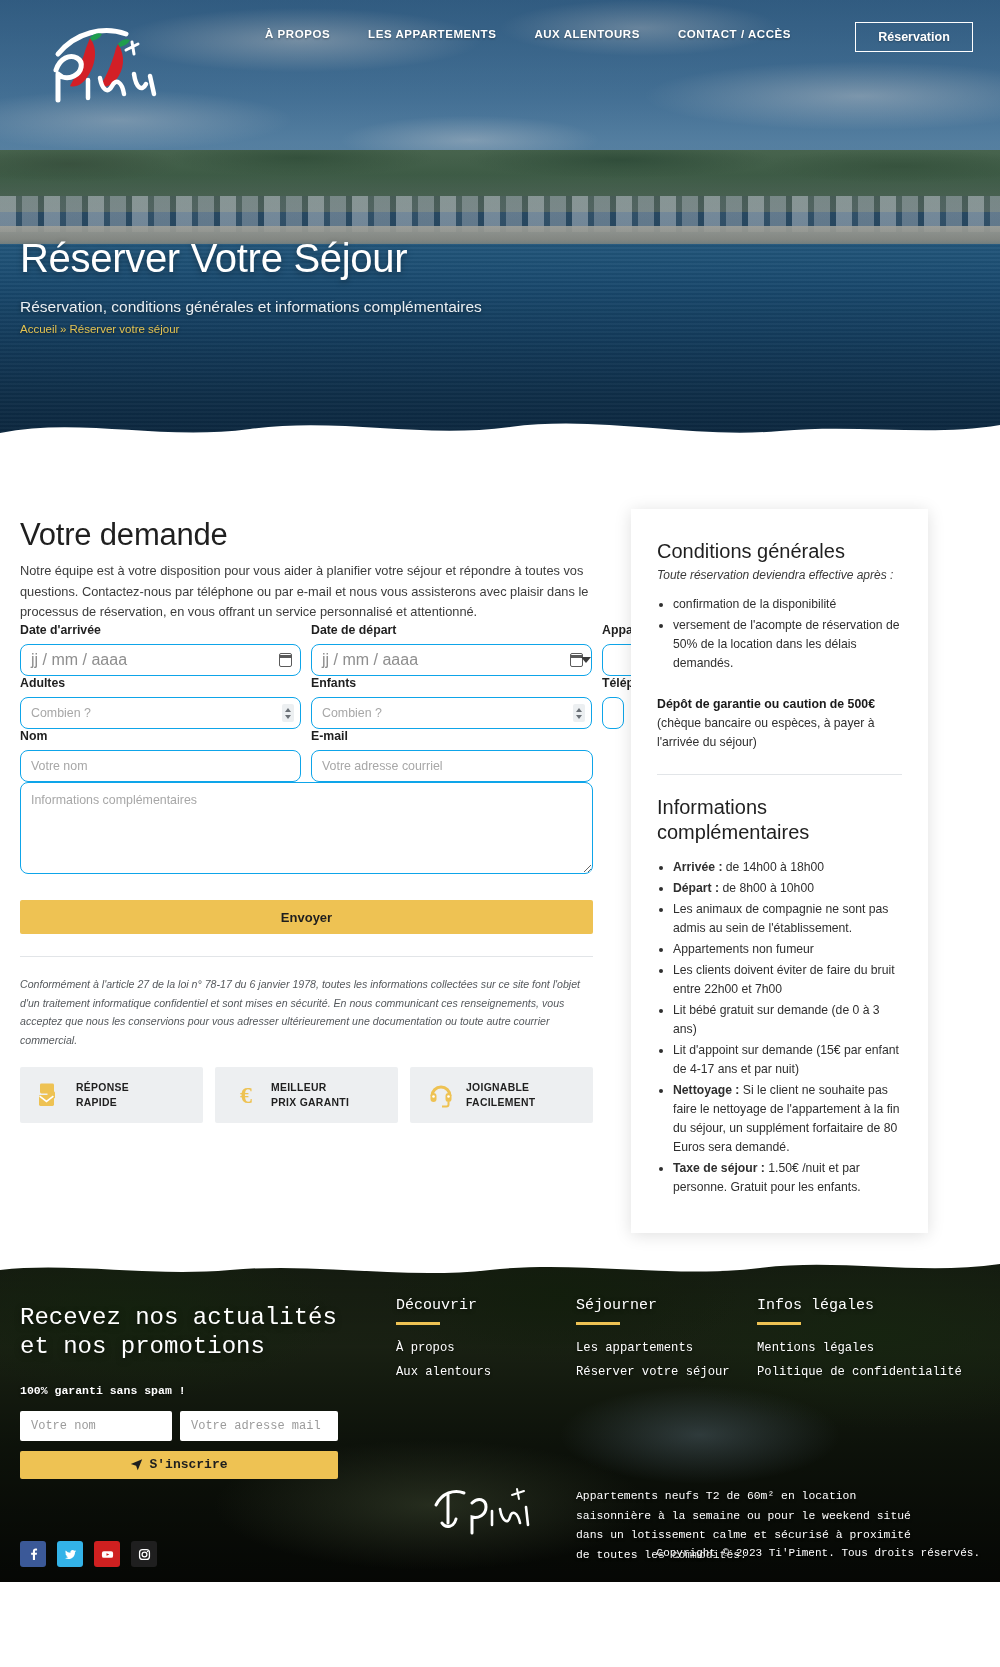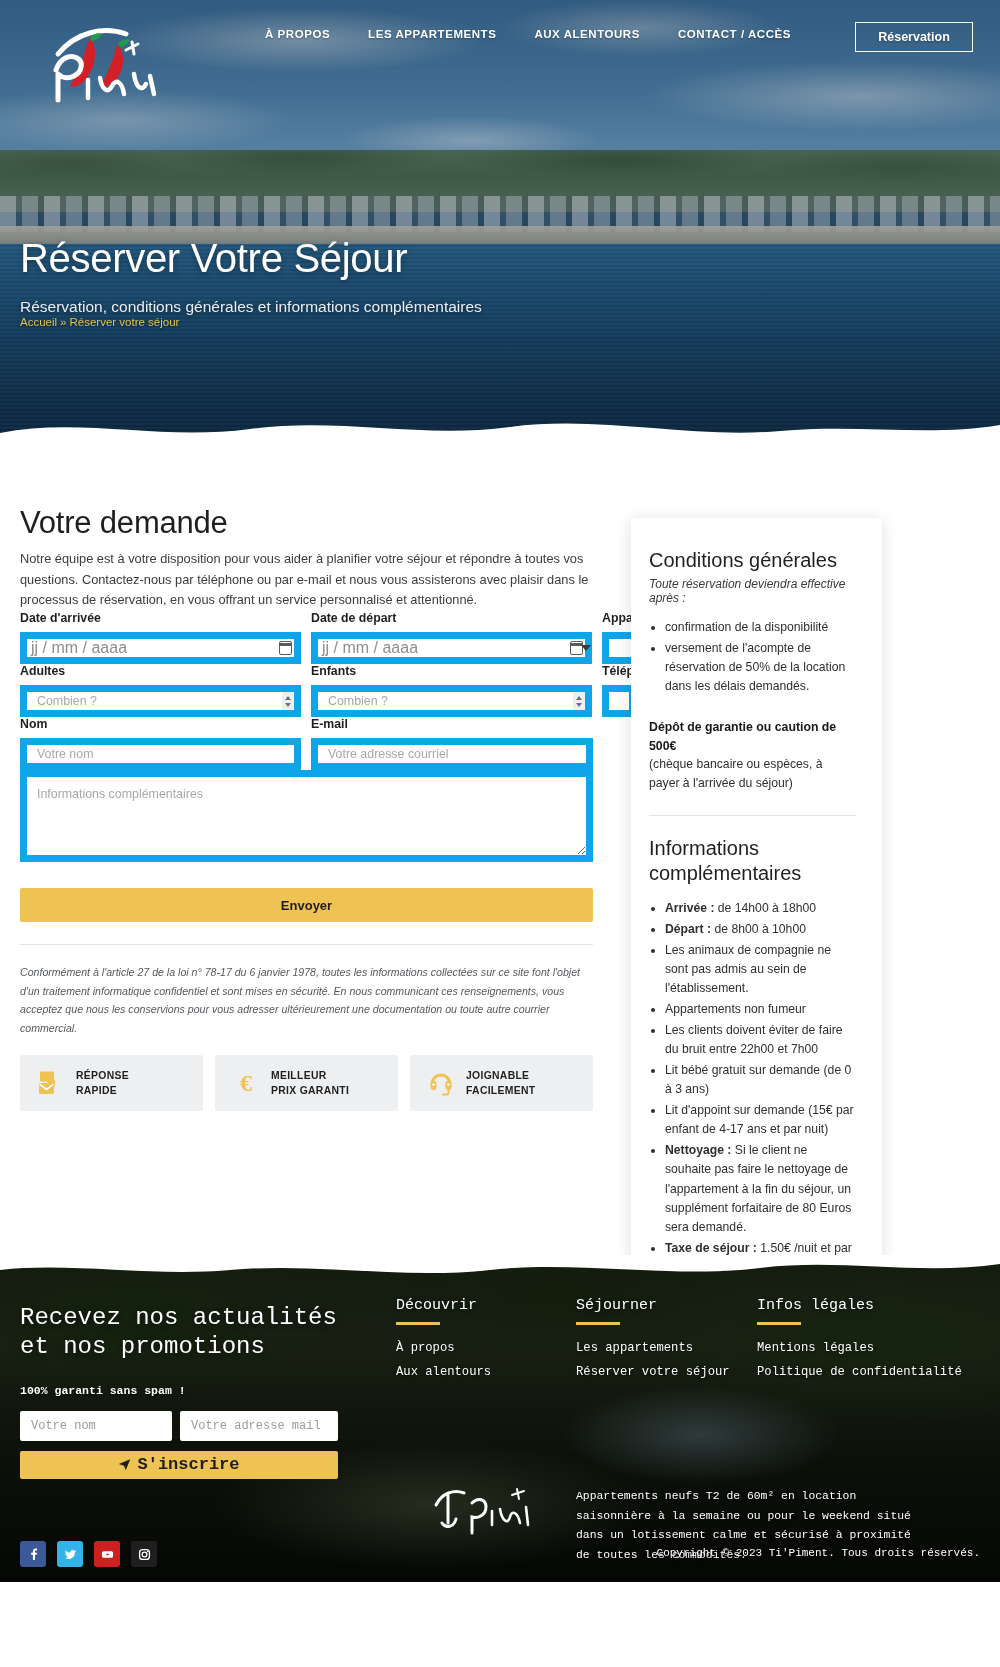--- a/index.html
+++ b/index.html
@@ -106,45 +106,45 @@
   .hero-text{position:absolute;left:20px;top:236px;z-index:8;}
   .hero-title{
     font-size:40px;font-weight:400;color:#fff;line-height:1.1;
     letter-spacing:-.3px;text-shadow:0 2px 6px rgba(0,0,0,.35);
   }
   .hero-sub{
     margin-top:18px;font-size:15.5px;color:#e9eef2;font-weight:400;
     text-shadow:0 1px 4px rgba(0,0,0,.45);
   }
   .breadcrumb{
-    margin-top:0;font-size:11.5px;color:#e3c352;
+    margin-top:7px;font-size:11.5px;color:#e3c352;
     text-shadow:0 1px 3px rgba(0,0,0,.5);
   }
   .breadcrumb .sep{margin:0 3px;}
 
   
   main{position:relative;width:1000px;background:#fff;padding-top:60px;padding-bottom:60px;}
   .container{position:relative;width:1000px;}
 
-  .form-col{position:absolute;left:20px;top:0;width:573px;}
+  .form-col{position:absolute;left:20px;top:12px;width:573px;}
   h1.section-title{
     font-size:31px;font-weight:400;color:#1f1f1f;letter-spacing:-.2px;
     margin-bottom:8px;
   }
   p.intro{font-size:12.8px;line-height:1.62;color:#3c3c3c;}
 
   .row{display:flex;gap:10px;}
   .field{flex:1;min-width:0;}
   .field.half{flex:0 0 281px;}
   label.flabel{
     display:block;font-size:12.3px;font-weight:700;color:#1f1f1f;margin-bottom:7px;
   }
   .ctl{
     width:100%;height:32px;
-    border:7px solid #0ea5e9;background:#fff;border-radius:0;
+    border:1px solid #0ea5e9;background:#fff;border-radius:8px;
     font-family:inherit;font-size:12.4px;color:#7f1d1d;
     padding:0 10px;outline:none;
   }
   .ctl::placeholder{color:#a7a7a7;}
   .ctl-wrap{position:relative;}
   .ctl-wrap .ctl{padding-right:30px;}
   .dateph{
     position:absolute;left:11px;top:0;height:32px;line-height:32px;
     font-size:16px;color:#8e8e8e;pointer-events:none;
   }
@@ -184,23 +184,23 @@
   .features{display:flex;gap:12px;margin-top:18px;}
   .feat{
     flex:1;height:56px;background:#edeff1;border-radius:2px;
     display:flex;align-items:center;gap:12px;padding:1px 18px;
   }
   .feat .ic{width:26px;height:26px;flex:0 0 26px;color:#eec253;}
   .feat .tx{font-size:10.4px;font-weight:700;line-height:1.45;color:#1f1f1f;letter-spacing:.3px;}
 
   
   .side-col{
-    position:absolute;left:631px;top:13px;width:251px;
+    position:absolute;left:631px;top:4px;width:297px;
     background:#fff;box-shadow:0 2px 16px rgba(0,0,0,.13);
-    padding:30px 26px 34px 18px;
+    padding:30px 26px 34px 26px;
   }
   h2.side-title{font-size:20px;font-weight:400;color:#1f1f1f;line-height:1.25;}
   p.side-italic{font-size:12px;font-style:italic;color:#3a3a3a;margin-top:4px;}
   ul.side-list{margin:13px 0 0 16px;}
   ul.side-list li{font-size:12.2px;line-height:1.56;color:#2f2f2f;margin-bottom:2px;}
   ul.side-list li b{font-weight:700;}
   p.side-strong{margin-top:22px;font-size:12.3px;font-weight:700;color:#1a1a1a;line-height:1.5;}
   p.side-note{font-size:12.2px;line-height:1.56;color:#2f2f2f;}
   .side-hr{margin:22px 0 20px 0;border-top:1px solid #e2e5e8;}
 
@@ -228,21 +228,21 @@
   .news-inputs{display:flex;gap:8px;margin-top:14px;}
   .news-inputs input{
     height:30px;border:0;border-radius:2px;background:#fff;
     font-family:inherit;font-size:12px;color:#333;padding:0 11px;outline:none;
   }
   .news-inputs input:first-child{width:152px;}
   .news-inputs input:last-child{width:158px;}
   .news-inputs input::placeholder{color:#9b9b9b;}
   .btn-sub{
     margin-top:10px;width:318px;height:28px;border:0;border-radius:2px;
-    background:#eec253;color:#1e1e1e;font-size:17px;font-weight:700;font-family:inherit;
+    background:#eec253;color:#1e1e1e;font-size:13px;font-weight:700;font-family:inherit;
     display:flex;align-items:center;justify-content:center;gap:6px;cursor:pointer;
   }
   .news .hint{margin-top:17px;font-size:10.8px;line-height:1.6;text-shadow:0 1px 3px rgba(0,0,0,.6);}
 
   .fcol{position:absolute;top:42px;}
   .fcol h3{font-size:15px;font-weight:400;text-shadow:0 1px 4px rgba(0,0,0,.6);}
   .fcol .ul{width:44px;height:2.5px;background:#eec253;margin:8px 0 16px 0;}
   .fcol a{display:block;color:#fff;text-decoration:none;font-size:12.2px;margin-bottom:10px;text-shadow:0 1px 3px rgba(0,0,0,.6);}
   #fcol1{left:396px;}
   #fcol2{left:576px;}

